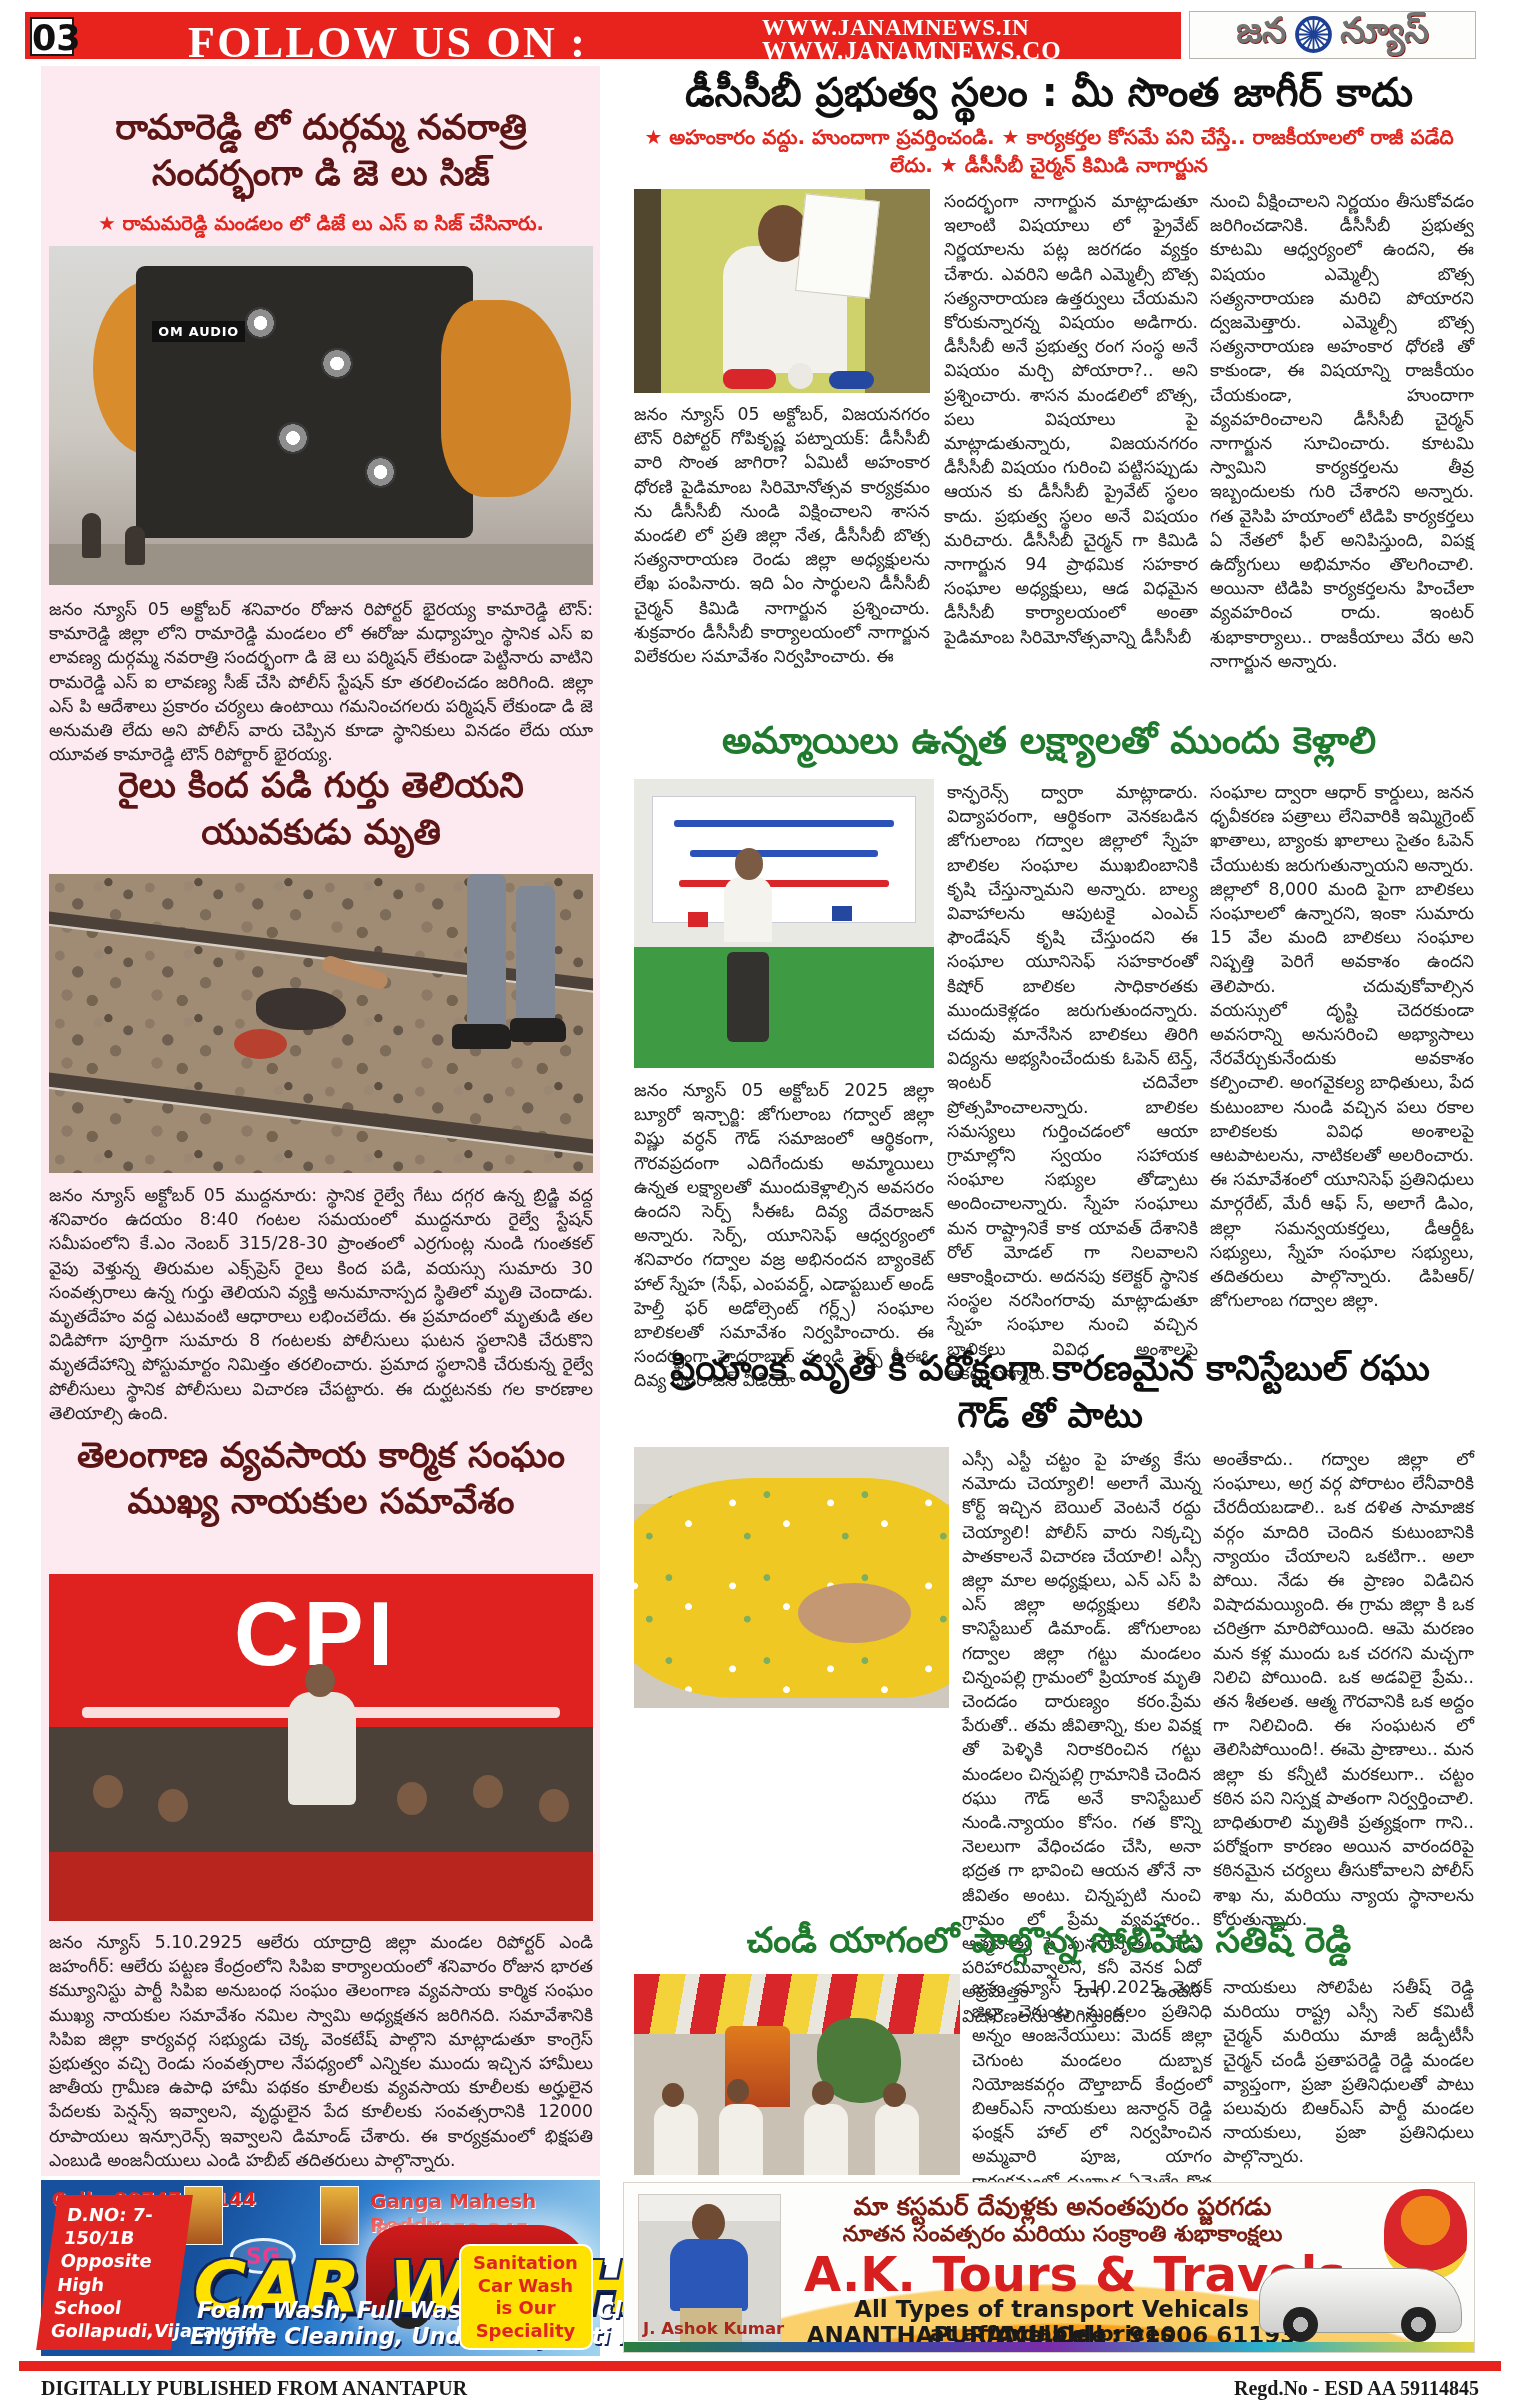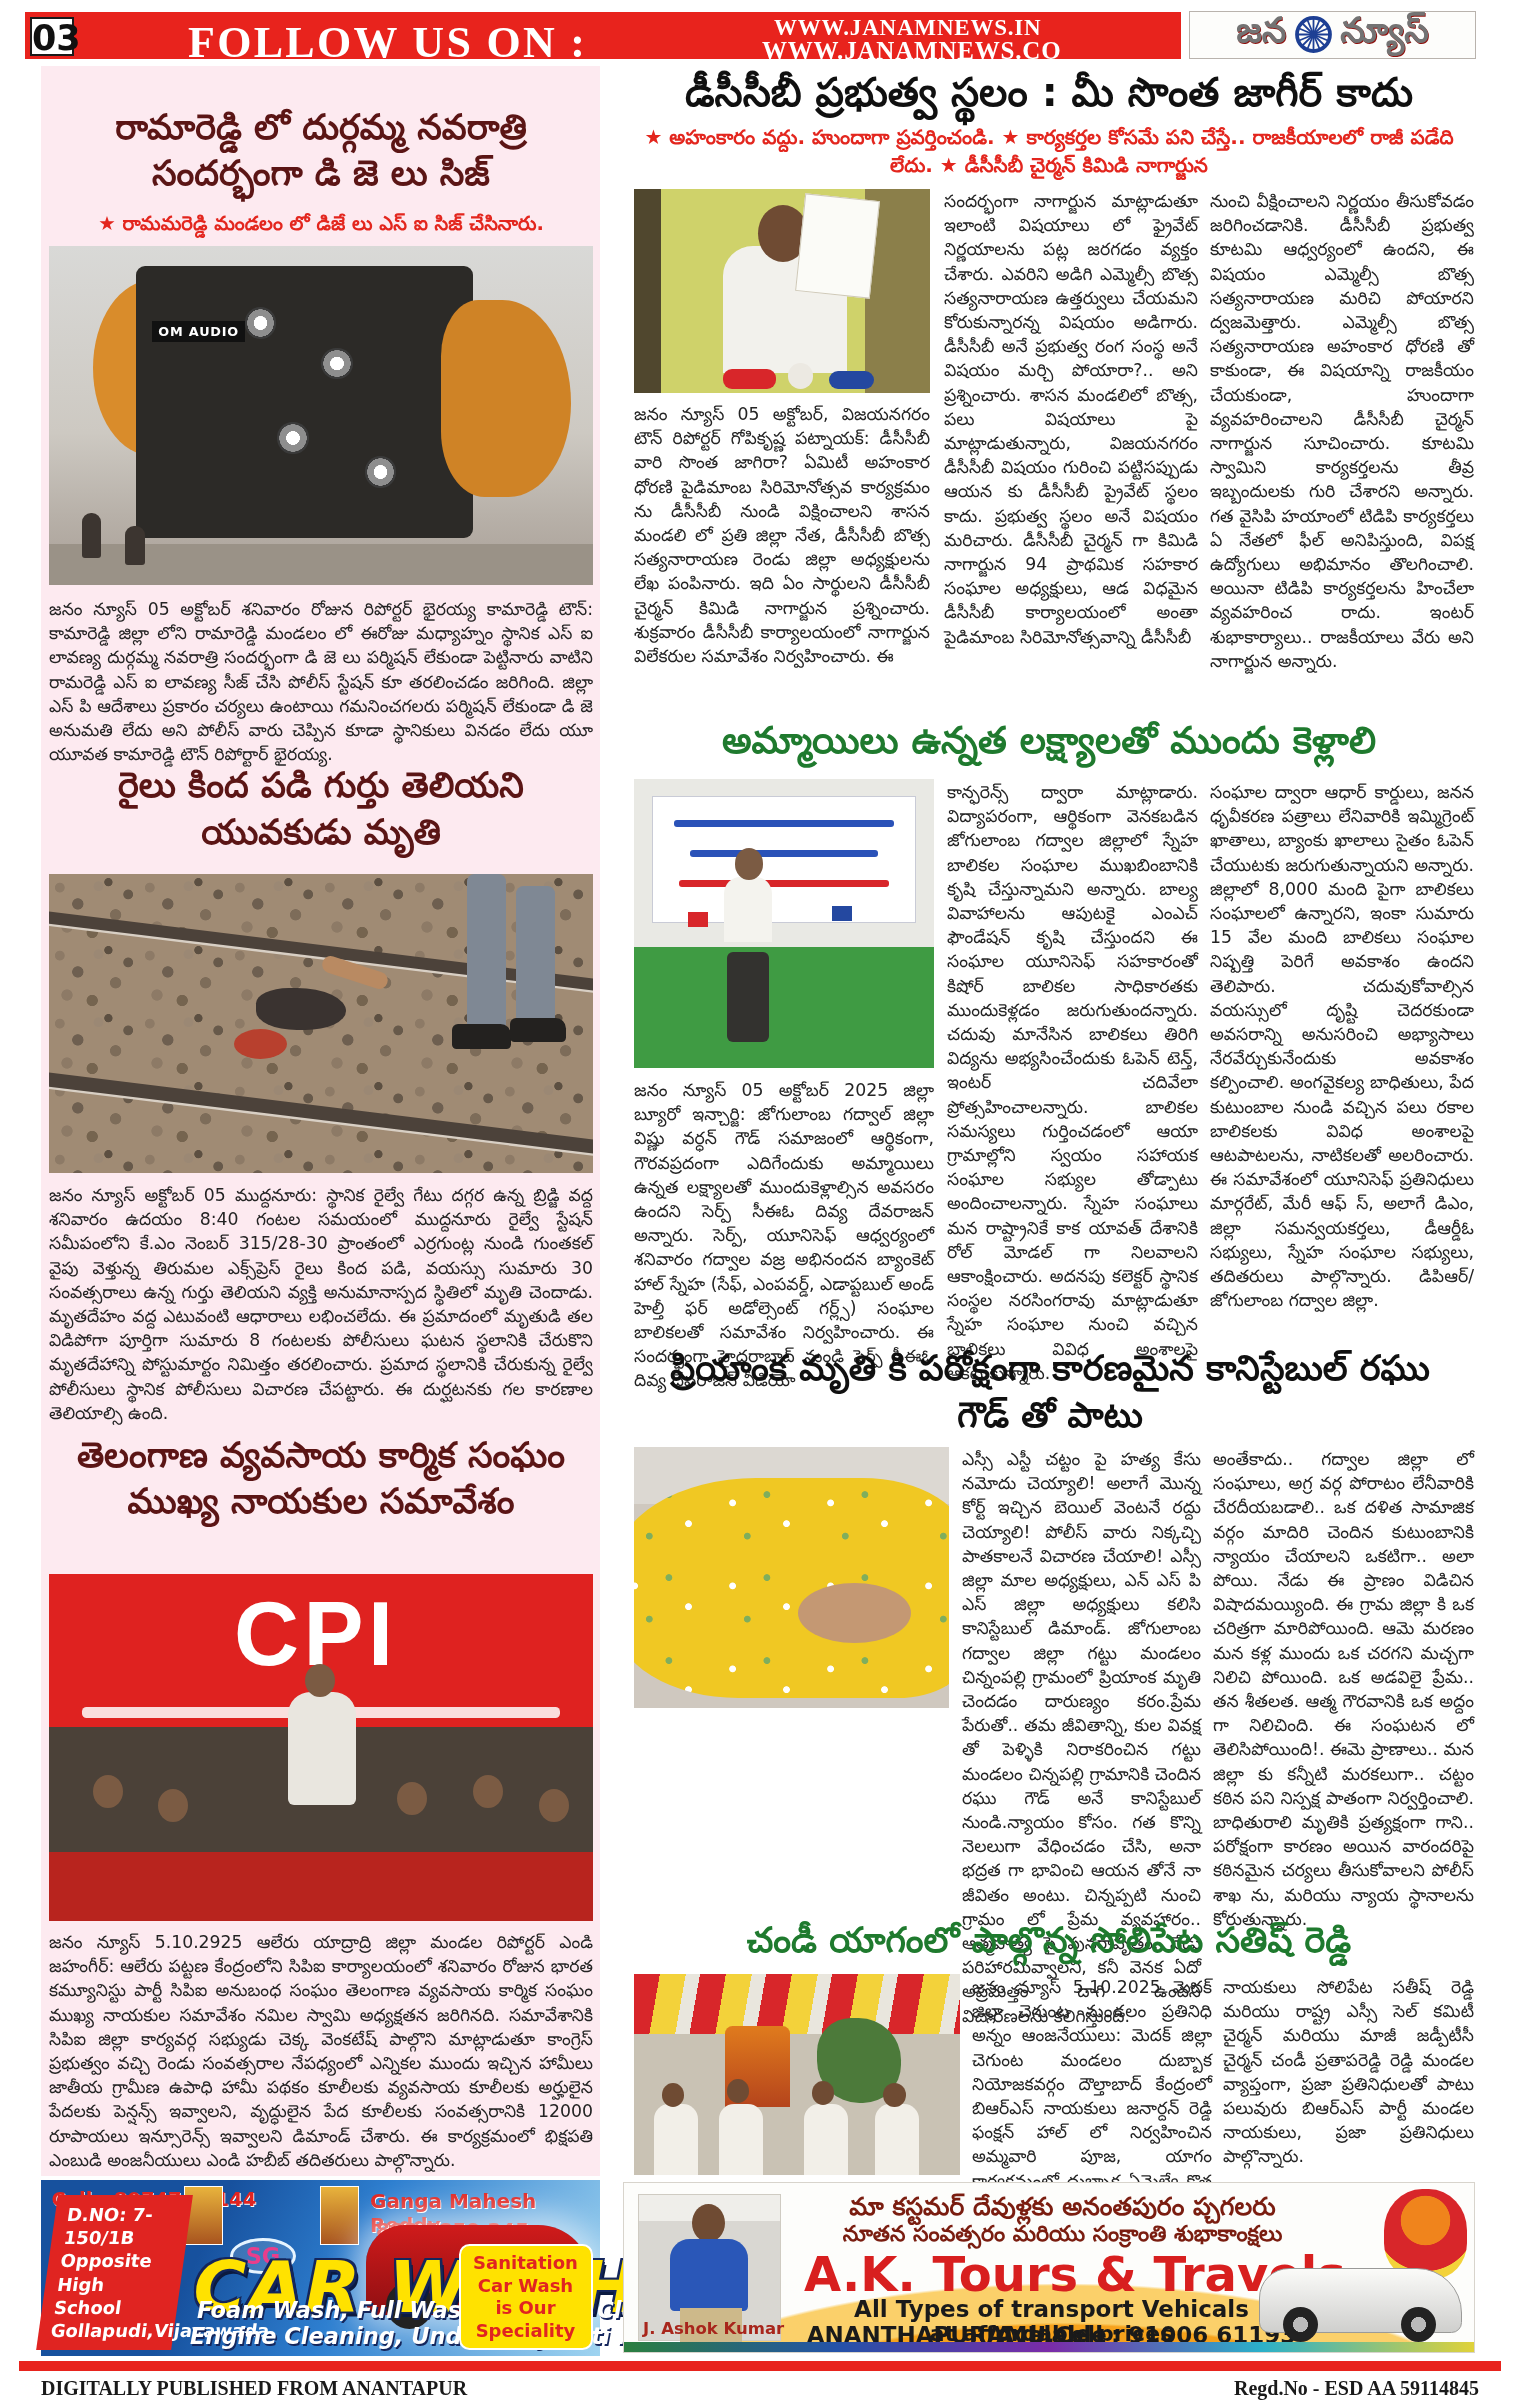--- a/index.html
+++ b/index.html
@@ -126,21 +126,21 @@
   .foot-txt { font-family:"Liberation Serif", serif; font-weight:bold; color:#1a1a1a; font-size:20px; white-space:nowrap; }
 </style>
 </head>
 <body>
 
 <div id="page">
 
   <div class="abs redbar" style="left:25px; top:12px; width:1156px; height:47px;"></div>
   <div class="abs pagenum" style="left:30px; top:16.5px; width:44px; height:39px;">03</div>
   <div class="abs follow" style="left:188px; top:16.5px;">FOLLOW US ON :</div>
-  <div class="abs url" style="left:762px; top:15px;margin-left:12px;">WWW.JANAMNEWS.IN</div>
+  <div class="abs url" style="left:762px; top:15px;">WWW.JANAMNEWS.IN</div>
   <div class="abs url" style="left:762px; top:37px; font-size:25px;">WWW.JANAMNEWS.CO</div>
   <div class="abs logobox" style="left:1189px; top:10.5px; width:287px; height:48px;">
     <span class="logotext">జన</span>
     <svg width="39" height="39" viewBox="0 0 52 52">
       <circle cx="26" cy="26" r="22" fill="none" stroke="#1d3f94" stroke-width="5"></circle>
       <g stroke="#1d3f94" stroke-width="2.4">
         <line x1="26" y1="5" x2="26" y2="47"></line>
           <line x1="5" y1="26" x2="47" y2="26"></line>
         <line x1="11" y1="11" x2="41" y2="41"></line>
           <line x1="41" y1="11" x2="11" y2="41"></line>
@@ -288,21 +288,21 @@
   </div>
 
   <div class="abs ak-ad" style="left:623px; top:2182px; width:852px; height:171px;">
     <div class="ak-swoosh"></div>
     <div class="ak-photo">
       <div class="ak-head"></div>
       <div class="ak-shirt"></div>
       <div class="ak-pant"></div>
       <div class="ak-caption">J. Ashok Kumar</div>
     </div>
-    <div class="abs ak-tel" style="left:176px; top:9px; width:525px; font-size:25px;">మా కస్టమర్ దేవుళ్లకు అనంతపురం ప్చగలరు</div>
+    <div class="abs ak-tel" style="left:176px; top:9px; width:525px; font-size:25px;">మా కస్టమర్ దేవుళ్లకు అనంతపురం ప్జరగడు</div>
     <div class="abs ak-tel" style="left:161px; top:38px; width:555px; font-size:22px;">నూతన సంవత్సరం మరియు సంక్రాంతి శుభాకాంక్షలు</div>
     <div class="abs ak-title" style="left:180px; top:63px; width:525px;">A.K. Tours &amp; Travels</div>
     <div class="abs ak-line" style="left:180px; top:113px; width:495px; font-size:23px;">All Types of transport Vehicals Avalable</div>
     <div class="abs ak-line" style="left:180px; top:138px; width:495px; font-size:22px;">at affordable prices</div>
     <div class="abs ak-line" style="left:165px; top:161px; width:525px; font-size:23px; top:auto; bottom:4.5px;">ANANTHAPURAMU.Cell : 91006 61193</div>
     <div class="ak-ganesh"></div>
     <div class="ak-car">
       <div class="ak-carwheel" style="left:22.5px;"></div>
       <div class="ak-carwheel" style="right:25.5px;"></div>
     </div>

